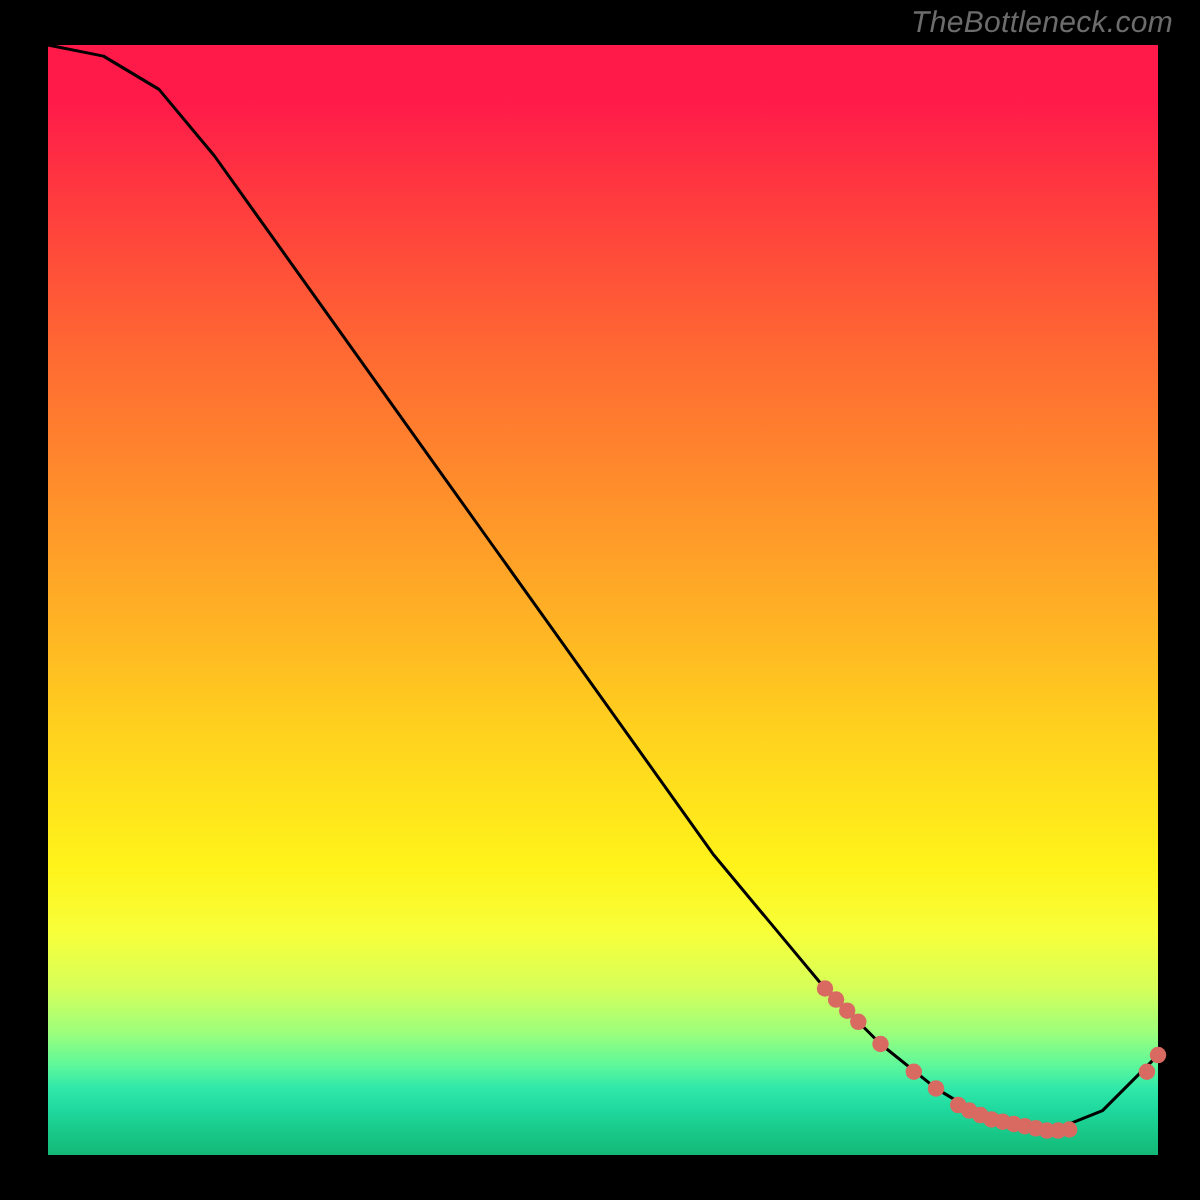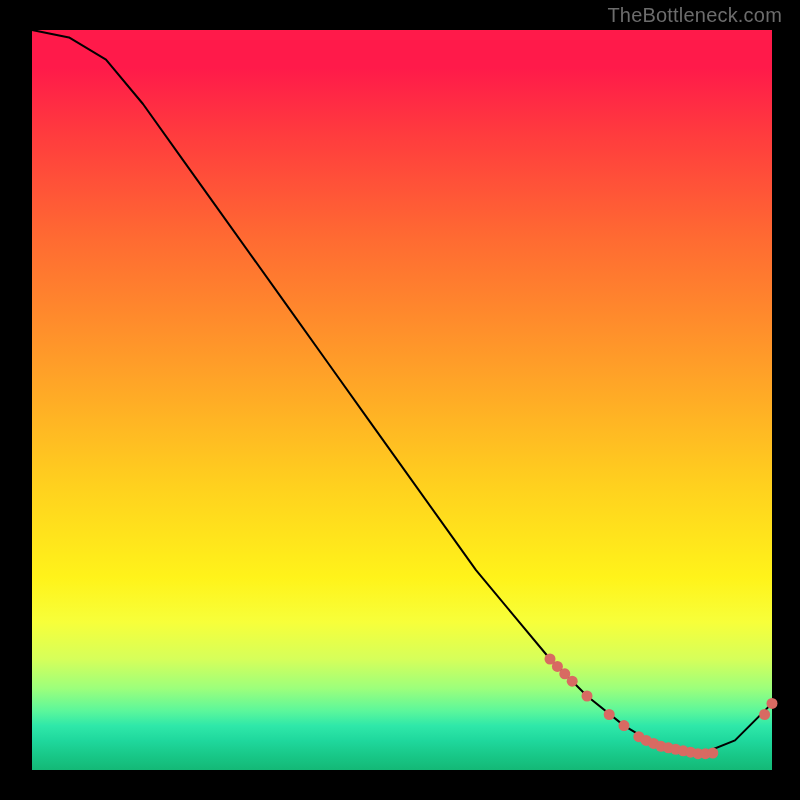--- a/index.html
+++ b/index.html
@@ -9,20 +9,21 @@
     height: 800px;
     background: #000;
     overflow: hidden;
     font-family: Arial, Helvetica, sans-serif;
   }
   .frame {
     position: relative;
     width: 800px;
     height: 800px;
     background: #000;
+    font-style: italic;
   }
   .watermark {
     position: absolute;
     top: 4px;
     right: 18px;
     color: #6c6c6c;
     font-size: 20px;
     font-weight: 500;
     letter-spacing: 0.2px;
   }

